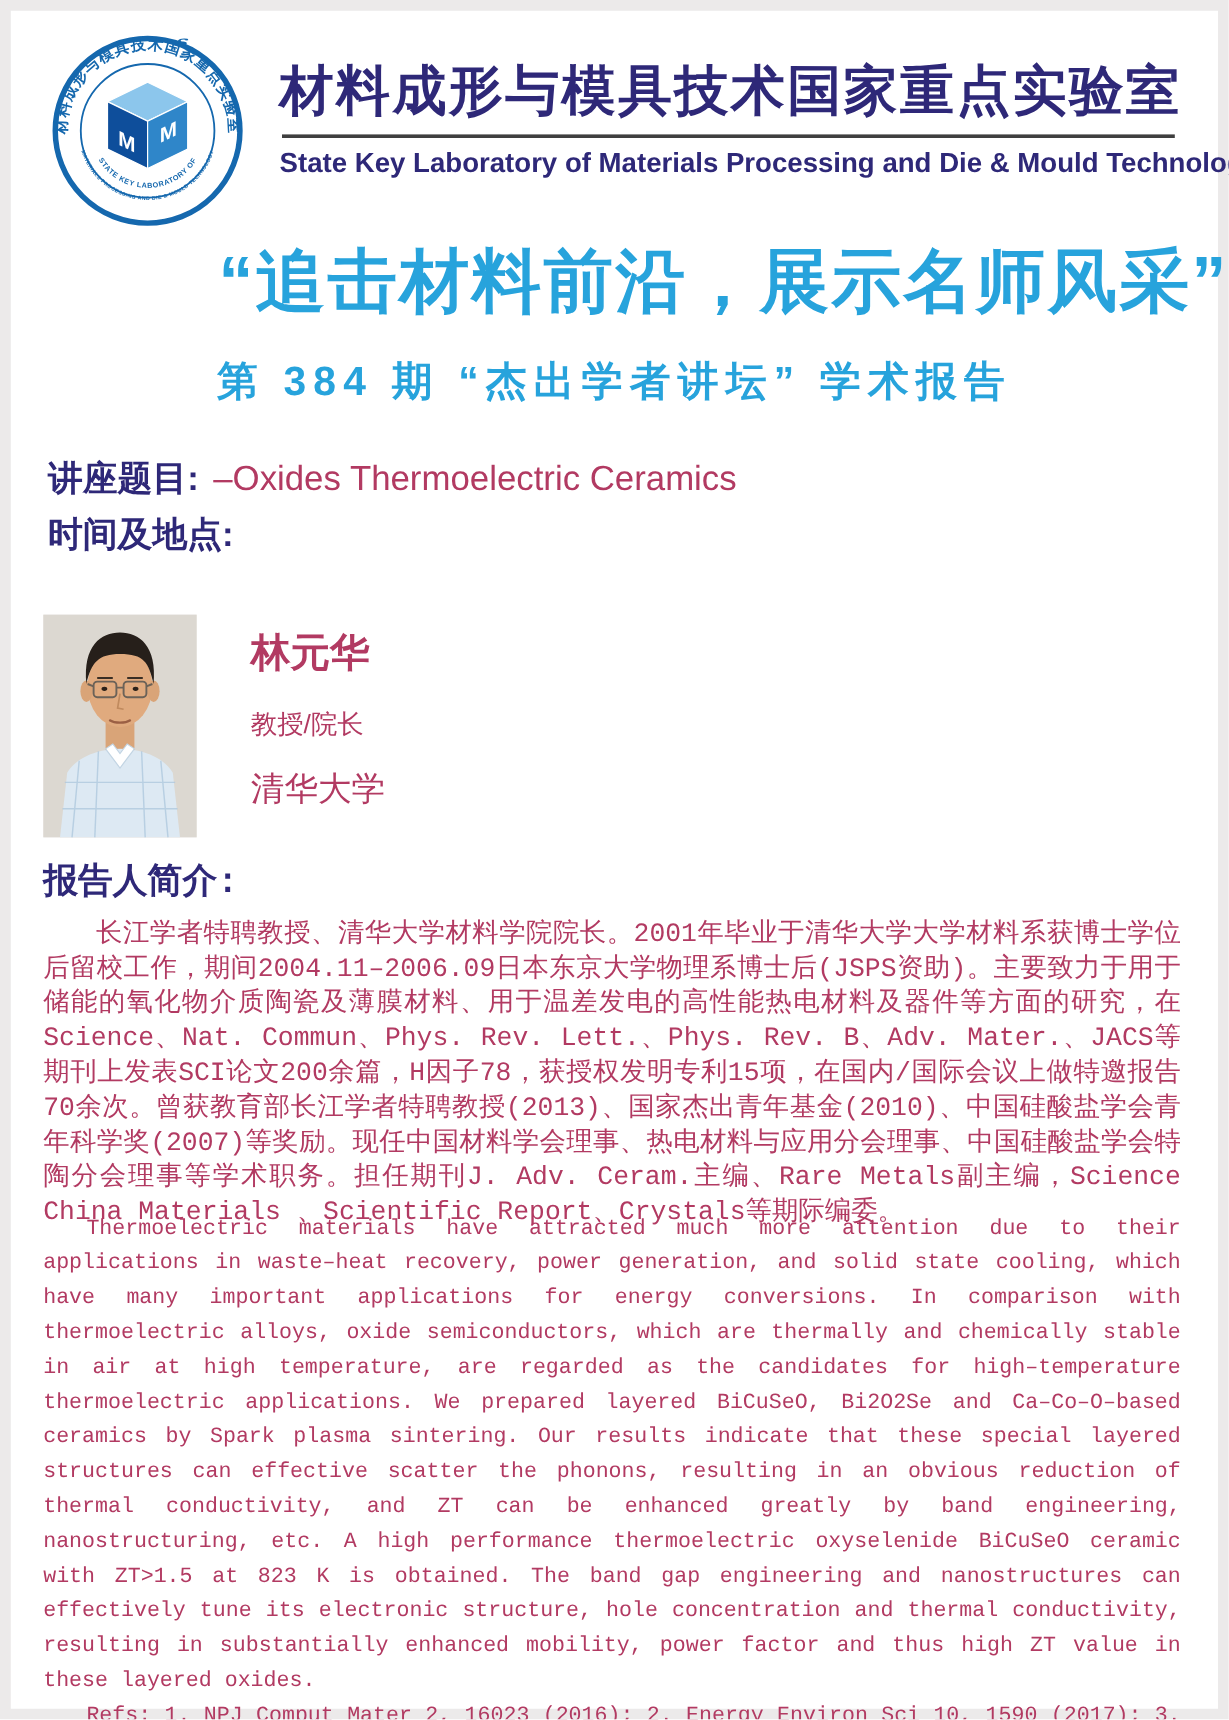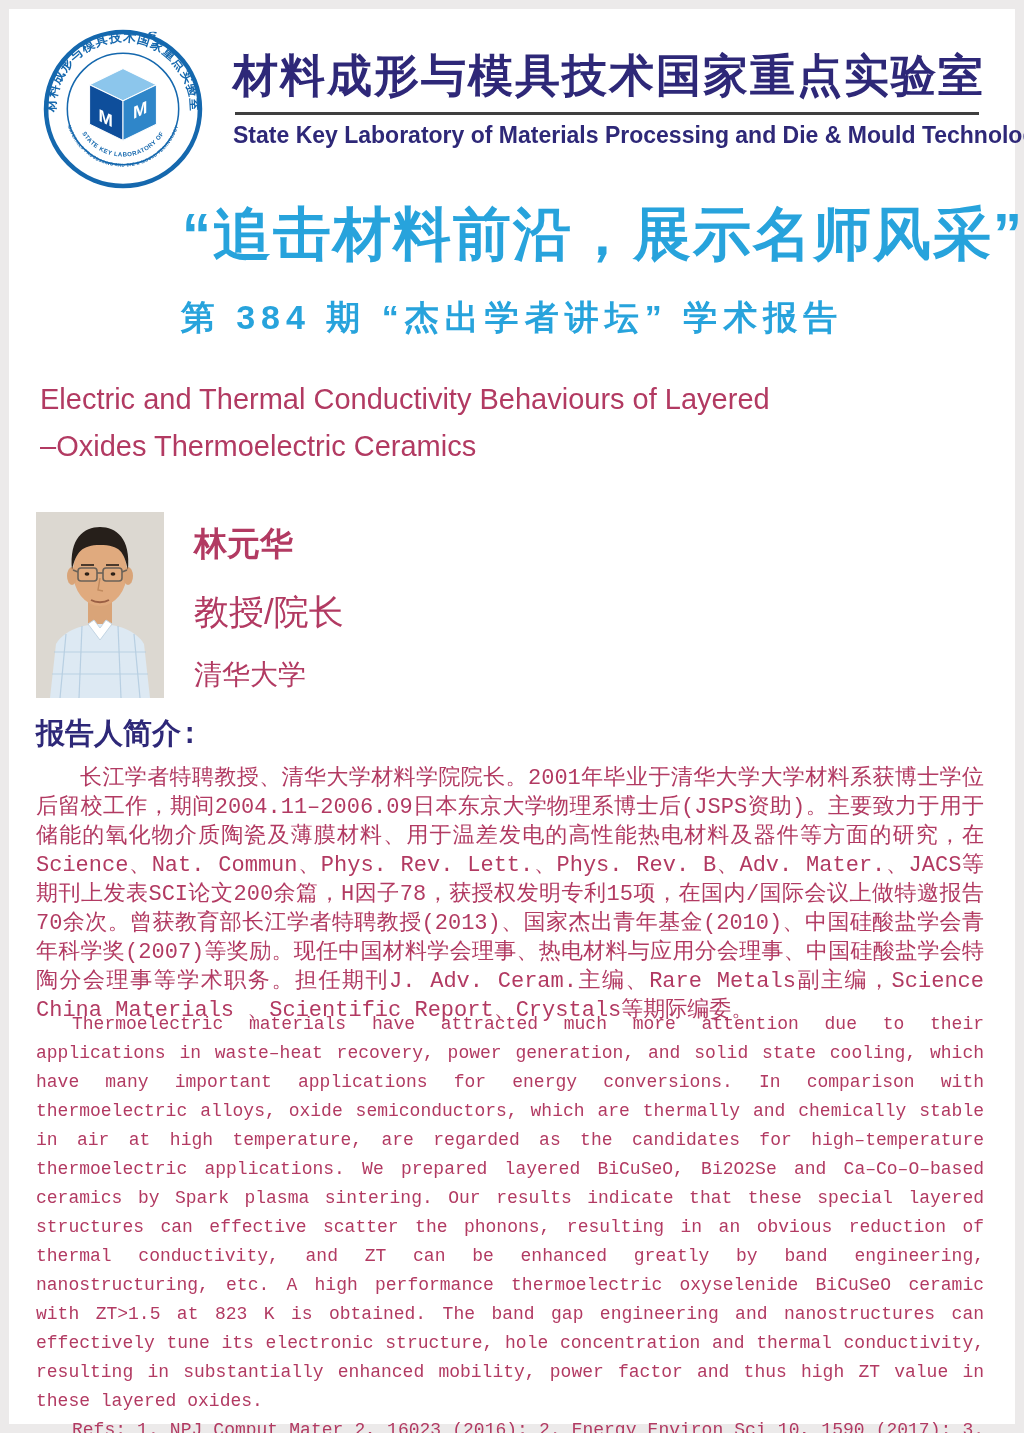--- a/index.html
+++ b/index.html
@@ -40,23 +40,23 @@
   .lecture{position:absolute;left:40px;top:376px;width:950px;}
   .lec-row{display:flex;align-items:flex-start;}
   .lec-label{
     font-size:29px;font-weight:700;color:var(--navy);
     white-space:nowrap;padding-right:12px;line-height:47px;
   }
   .lec-value{font-size:29px;font-weight:500;color:var(--crimson);line-height:47px;}
   .lec-value .line{white-space:nowrap;}
   
   .speaker-photo{position:absolute;left:36px;top:512px;width:128px;height:186px;}
-  .speaker-info{position:absolute;left:194px;top:522px;color:var(--crimson);}
+  .speaker-info{position:absolute;left:209px;top:522px;color:var(--crimson);}
   .speaker-name{font-size:33px;font-weight:600;}
-  .speaker-title{font-size:35px;font-weight:500;margin-top:22px;}
+  .speaker-title{font-size:22px;font-weight:500;margin-top:22px;}
   .speaker-affil{font-size:28px;font-weight:500;margin-top:20px;}
   
   .section{position:absolute;left:36px;width:948px;font-family:Liberation Mono, monospace;}
   .bio-section{top:714px;}
   .abstract-section{top:1000px;}
   .section-heading{font-size:29px;font-weight:700;color:var(--navy);}
   .body-text{
     margin:10px 0 0 0;
     font-size:22px;color:var(--crimson);font-weight:500;
     line-height:29px;text-align:justify;text-indent:2em;
@@ -103,26 +103,27 @@
     <div class="header-cn">材料成形与模具技术国家重点实验室</div>
     <hr class="header-rule">
     <div class="header-en">State Key Laboratory of Materials Processing and Die &amp; Mould Technology</div>
   </div>
 
   <div class="slogan">“追击材料前沿，展示名师风采”</div>
   <div class="series">第 384 期 “杰出学者讲坛” 学术报告</div>
 
   <div class="lecture">
     <div class="lec-row">
+      <span class="lec-label">讲座题目:</span>
       <span class="lec-value">
-        <span class="line" style="display:block">Electric and Thermal Conductivity Behaviours of Layered</span>
         <span class="line" style="display:block">–Oxides Thermoelectric Ceramics</span>
       </span>
     </div>
     <div class="lec-row">
+      <span class="lec-label">时间及地点:</span>
     </div>
   </div>
 
   <div class="speaker-photo">
     <svg viewBox="0 0 128 186" width="128" height="186">
       <rect width="128" height="186" fill="#D8D3CC"></rect>
       <rect width="128" height="186" fill="#E3DED7" opacity="0.45"></rect>
 
       <rect x="52" y="90" width="24" height="28" fill="#D9A478"></rect>
 

